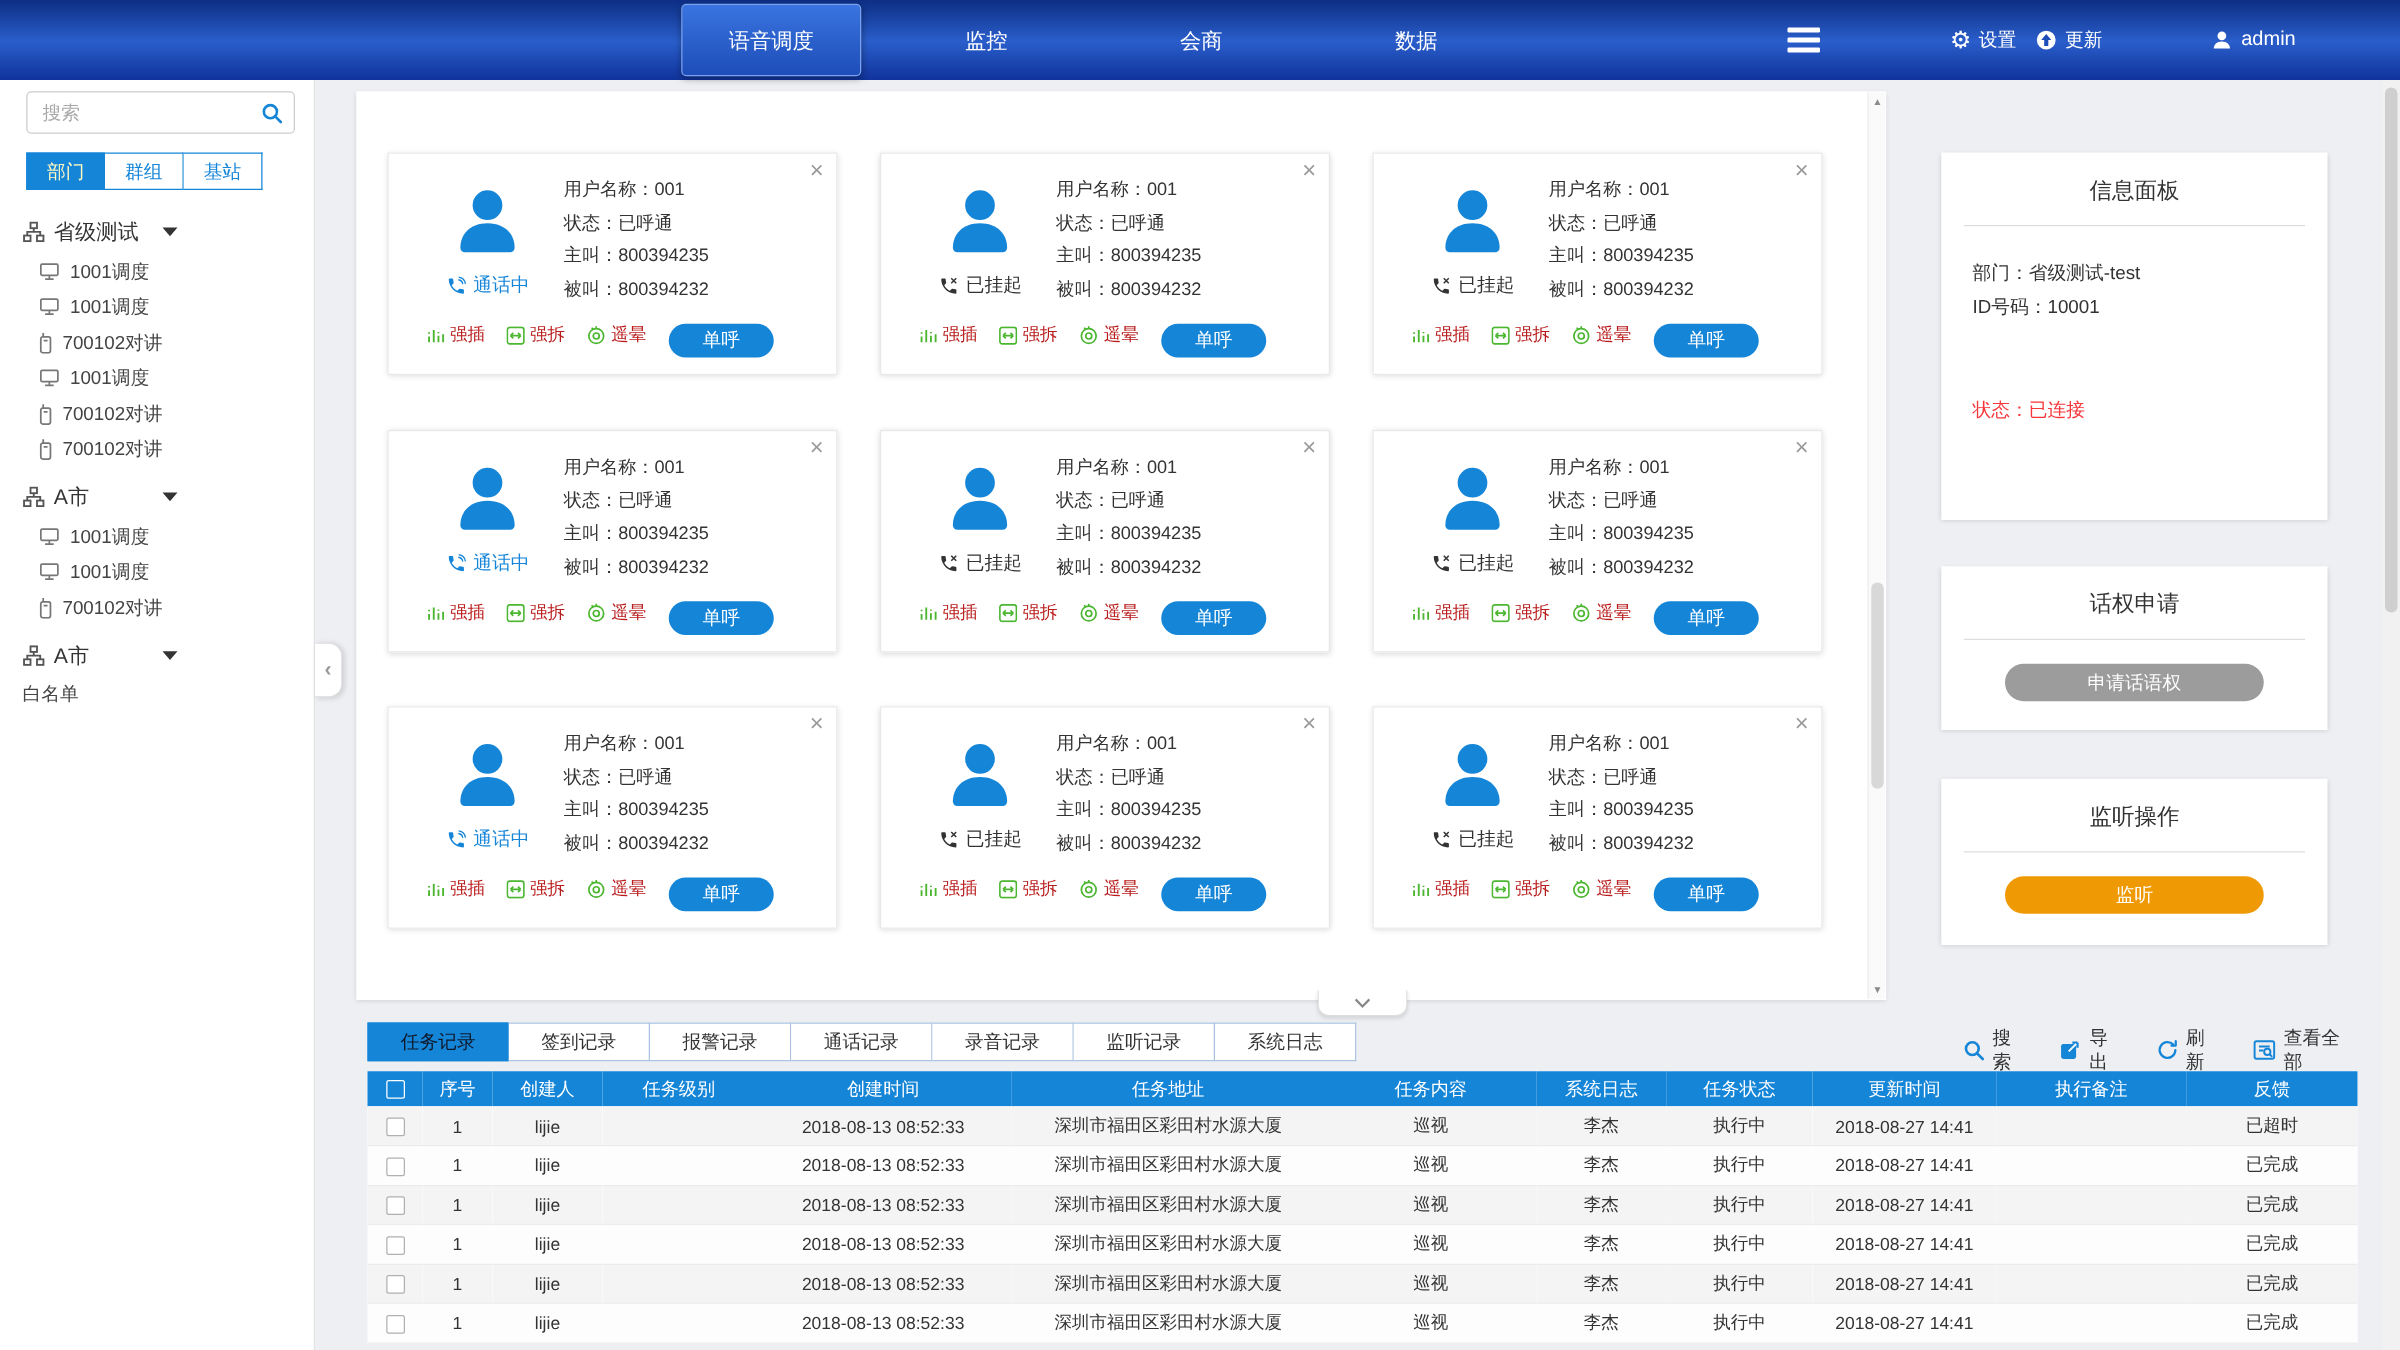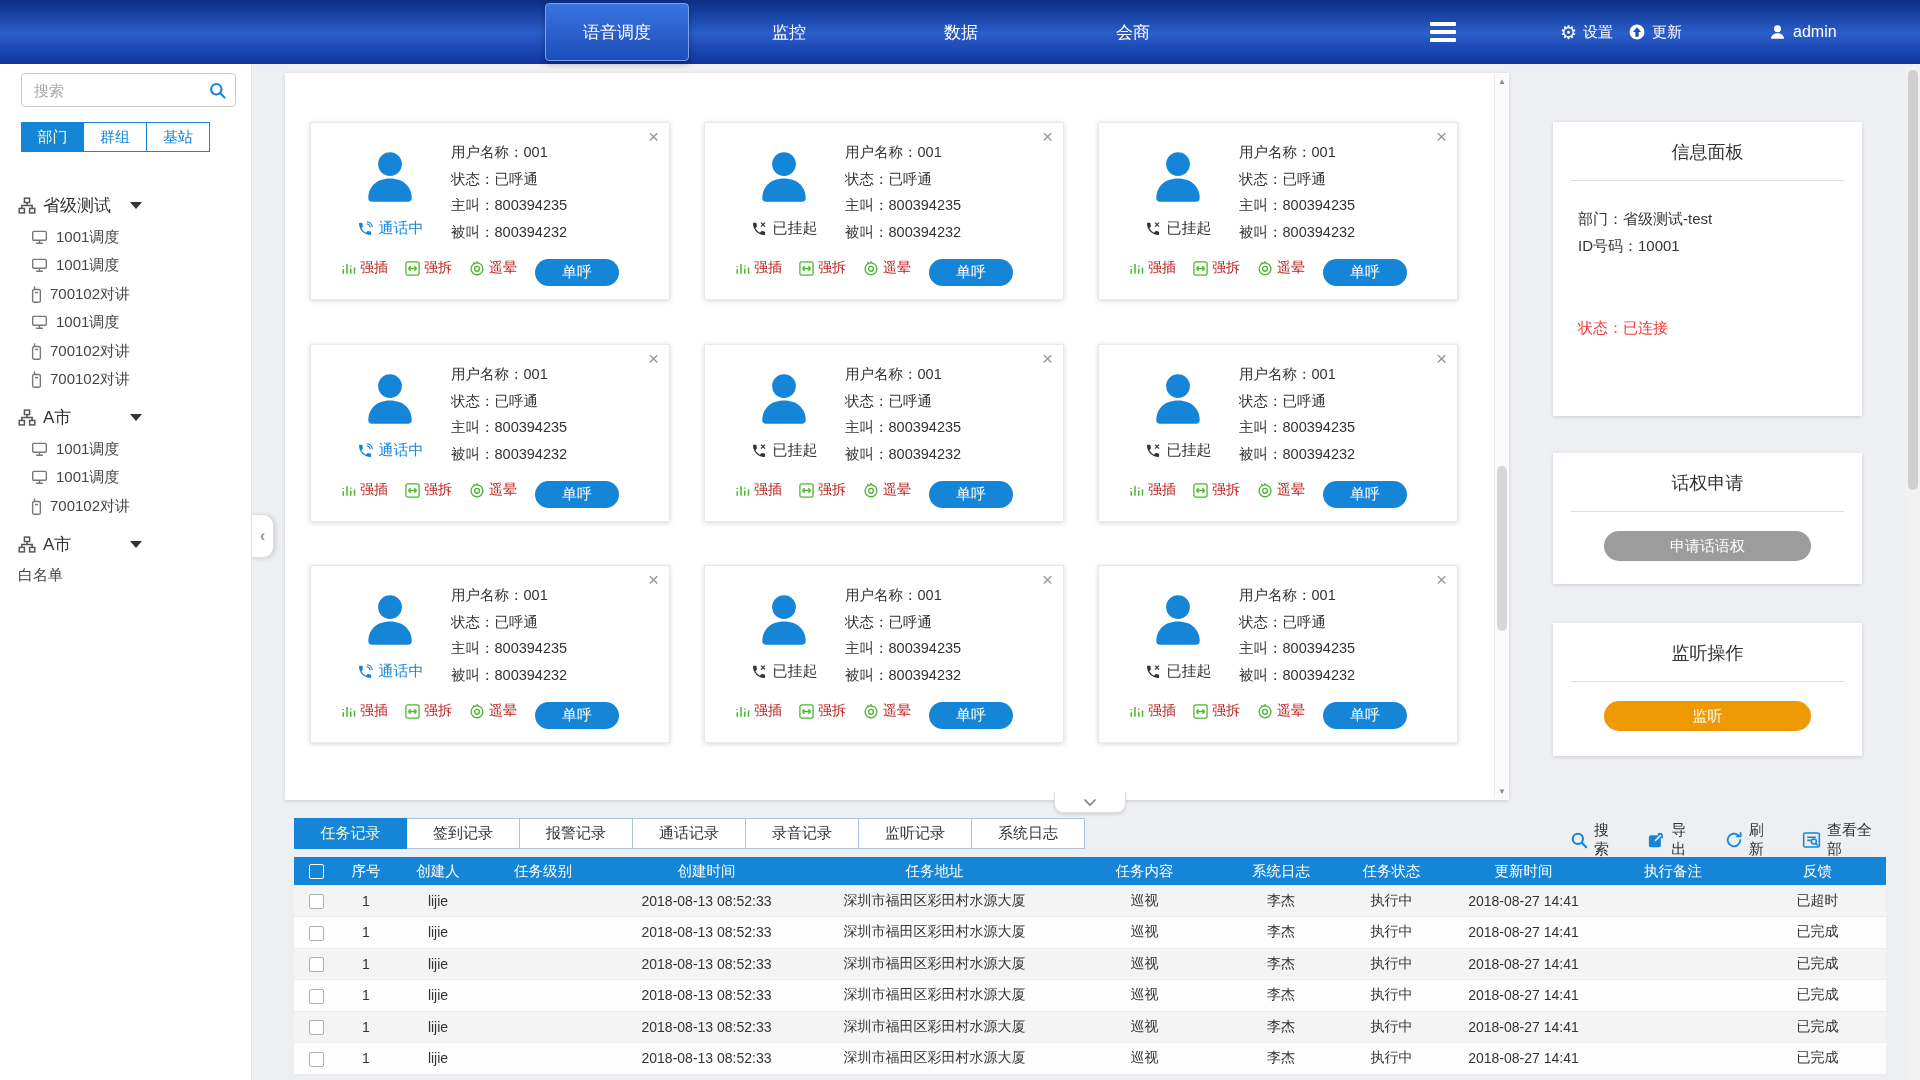--- a/index.html
+++ b/index.html
@@ -48,21 +48,21 @@
   .search-input::placeholder { color:#a9a9a9; }
   .search-btn { position:absolute; right:9px; top:8px; width:19px; height:19px; cursor:pointer; color:#1585d8; }
   .side-tabs { position:absolute; left:21px; top:58px; display:flex; }
   .side-tab {
     width:63px; height:30px; border:1px solid #1585d8; border-left:none;
     display:flex; align-items:center; justify-content:center;
     font-size:15px; color:#1585d8; background:#fff; cursor:pointer;
   }
   .side-tab:first-child { border-left:1px solid #1585d8; }
   .side-tab.active { background:#1585d8; color:#fef9c3; }
-  .tree { position:absolute; left:18px; top:104px; right:4px;margin-top:20px; }
+  .tree { position:absolute; left:18px; top:104px; right:4px; }
   .tree-group-row { height:35px; display:flex; align-items:center; gap:7px; position:relative; font-size:17px; color:#333; cursor:pointer; }
   .tree-group-row .g-icon { color:#555; }
   .caret { position:absolute; left:112px; top:14px; width:0; height:0; border-left:6px solid transparent; border-right:6px solid transparent; border-top:7px solid #333; cursor:pointer; }
   .tree-child { height:28.5px; display:flex; align-items:center; gap:8px; padding-left:13px; font-size:15px; color:#444; cursor:pointer; }
   .tree-child .c-icon { color:#777; }
   .tree-child.noicon { padding-left:-3px; padding-left:0px; font-size:15px; }
   .grp-gap { height:6px; }
 
   .collapse-handle {
     position:absolute; left:252px; top:514px; width:22px; height:44px;
@@ -132,21 +132,21 @@
   .rp-btn.orange { background:#ef9a04; }
 
   
   .rec-tabs { position:absolute; left:294px; top:818px; display:flex; z-index:8; }
   .rec-tab {
     width:113px; height:31px; display:flex; align-items:center; justify-content:center;
     background:#fff; border:1px solid #aac3e2; border-left:none;
     font-size:15px; color:#333; cursor:pointer;
   }
   .rec-tab:first-child { border-left:1px solid #aac3e2; }
-  .rec-tab.active { background:#1585d8; border-color:#1585d8; color:#fef9c3;font-family:Liberation Serif, serif; }
+  .rec-tab.active { background:#1585d8; border-color:#1585d8; color:#0f172a;font-family:Liberation Serif, serif; }
   .rec-actions { position:absolute; top:821px; left:1570px; width:316px; display:flex; justify-content:flex-end; gap:24px; align-items:center; }
   .rec-act { display:flex; align-items:center; gap:6px; font-size:15px; color:#333; cursor:pointer; }
   .rec-act .bi { color:#1585d8; }
 
   .rec-table { position:absolute; left:294px; top:857px; width:1592px; border-collapse:collapse; table-layout:fixed; font-size:14px; z-index:8; background:#fff; }
   .rec-table th { background:#1585d8; color:#fff; font-weight:normal; height:28px; font-size:14.5px; }
   .rec-table td { height:31.5px; text-align:center; color:#333; border-bottom:1px solid #ececec; overflow:hidden; white-space:nowrap; }
   .rec-table tr.odd td { background:#f4f4f4; }
   .rec-table tr.even td { background:#fdfdfd; }
   .cb { display:inline-block; width:15px; height:15px; border:1px solid #b0b0b0; border-radius:2px; background:#fff; vertical-align:middle; cursor:pointer; }
@@ -164,24 +164,24 @@
 <header class="hdr">
   <nav class="nav" id="main-nav">
       <div class="nav-item active">
         <span class="tabbox"></span>
         <span class="lbl">语音调度</span>
       </div>
       <div class="nav-item">
         <span class="lbl">监控</span>
       </div>
       <div class="nav-item">
+        <span class="lbl">会商</span>
+      </div>
+      <div class="nav-item">
         <span class="lbl">数据</span>
-      </div>
-      <div class="nav-item">
-        <span class="lbl">会商</span>
       </div>
     </nav>
   <div class="burger">
       <i></i>
       <i></i>
       <i></i>
     </div>
   <div class="hdr-group hdr-gear">
     <span class="gear-glyph">⚙</span>
     <span>设置</span>

